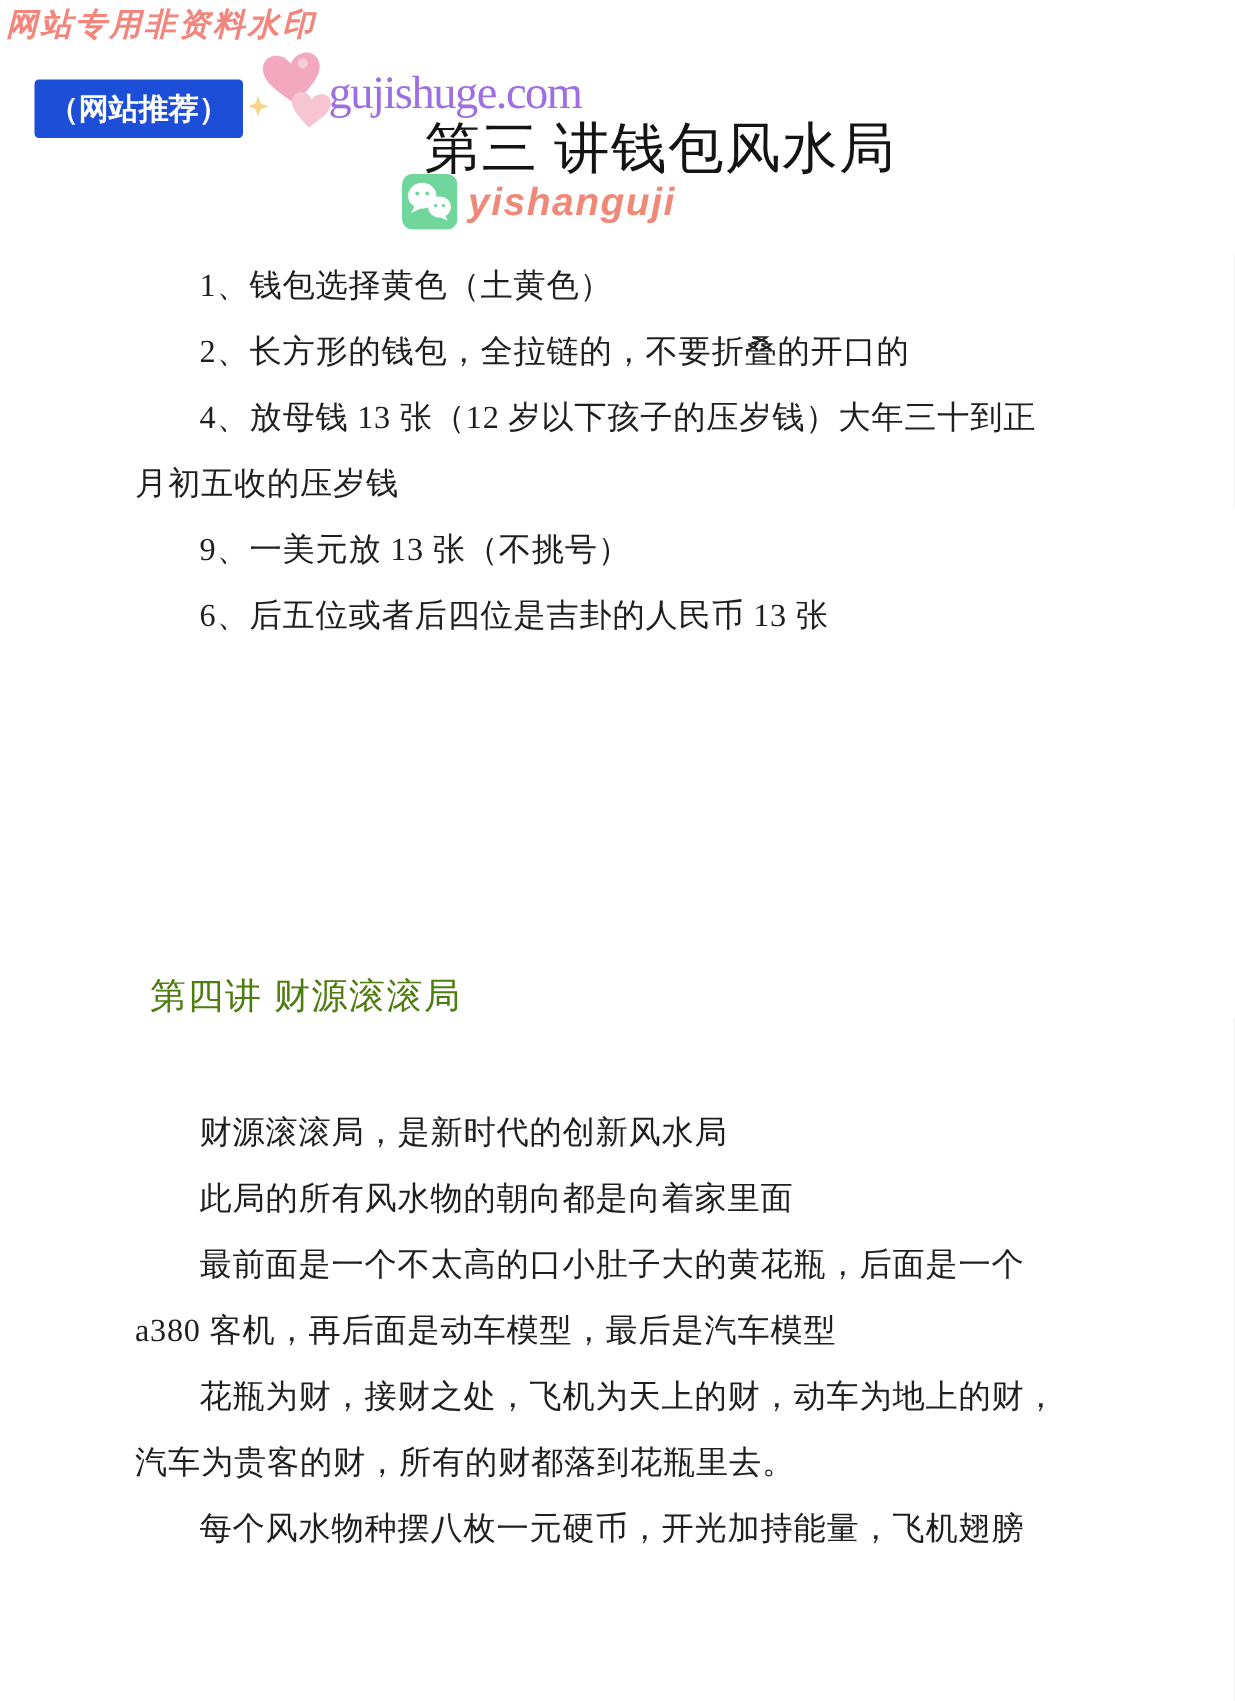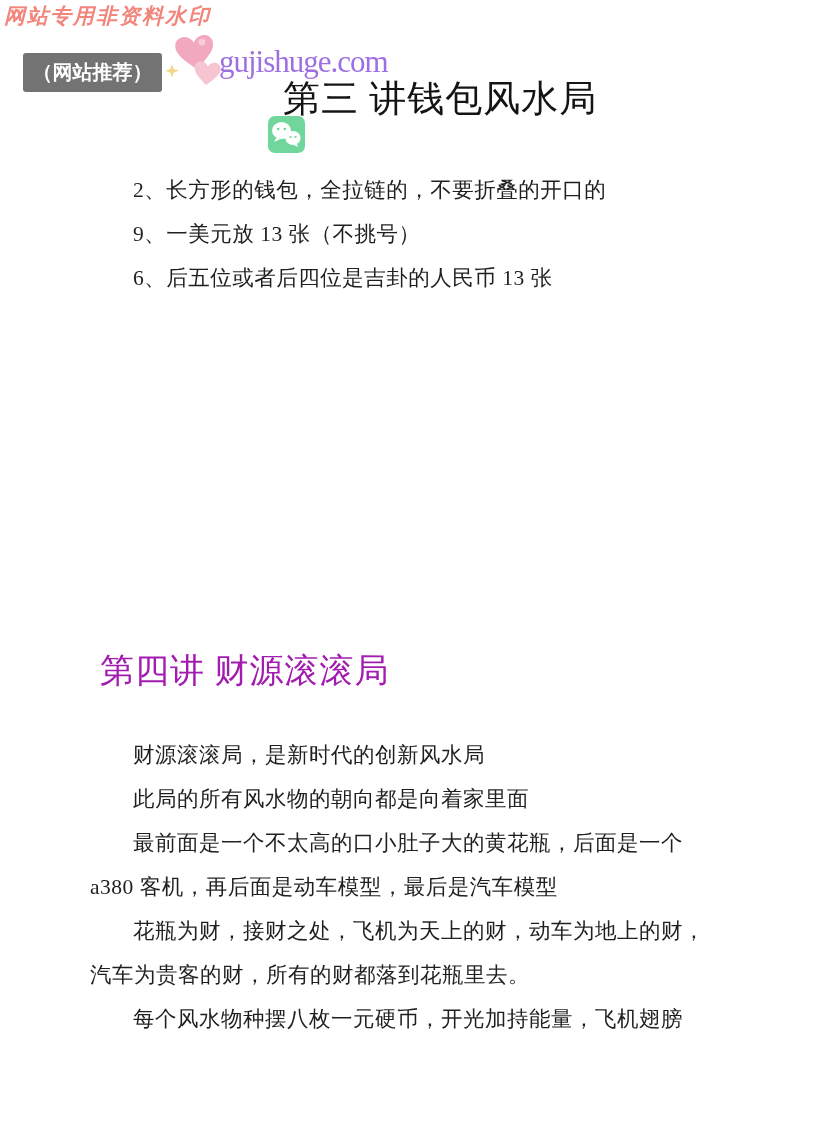--- a/index.html
+++ b/index.html
@@ -29,21 +29,21 @@
     white-space: nowrap;
   }
 
   
   .badge {
     position: absolute;
     left: 23px;
     top: 53px;
     width: 139px;
     height: 39px;
-    background: #737373;
+    background: #1d4ed8;
     border-radius: 3px;
     display: flex;
     align-items: center;
     justify-content: center;
   }
   .badge span {
     font-family: "Liberation Sans", sans-serif;
     font-weight: 700;
     font-size: 20px;
     color: #ffffff;
@@ -105,24 +105,24 @@
     letter-spacing: 0.5px;
   }
 
   .list  { position: absolute; left: 90px; top: 168px;  width: 640px; }
   .paras { position: absolute; left: 90px; top: 733px;  width: 640px; }
 
   .title4 {
     position: absolute;
     left: 100px;
     top: 648px;
-    font-family: Liberation Serif, serif;
+    font-family: Liberation Sans, sans-serif;
     font-weight: 400;
-    font-size: 34px;
-    color: #a21caf;
+    font-size: 24px;
+    color: #4d7c0f;
     letter-spacing: 1px;
     white-space: nowrap;
   }
 </style>
 </head>
 <body>
 
 <div class="page">
 
   <div class="wm-top">网站专用非资料水印</div>
@@ -151,24 +151,28 @@
       <rect width="37" height="37" rx="7" fill="#70d69c"></rect>
       <ellipse cx="13.5" cy="14.5" rx="9.5" ry="8.6" fill="#ffffff"></ellipse>
       <path d="M8.5 21.5 L6 26 L12.5 23 Z" fill="#ffffff"></path>
       <ellipse cx="25" cy="22" rx="7.6" ry="7" fill="#ffffff"></ellipse>
       <path d="M28.5 27.5 L30.5 31 L25.5 29 Z" fill="#ffffff"></path>
       <circle cx="10.2" cy="13" r="1.3" fill="#70d69c"></circle>
       <circle cx="16.8" cy="13" r="1.3" fill="#70d69c"></circle>
       <circle cx="22.4" cy="21" r="1.1" fill="#70d69c"></circle>
       <circle cx="27.6" cy="21" r="1.1" fill="#70d69c"></circle>
     </svg>
+    <span class="wx-id">yishanguji</span>
   </div>
 
   <div class="list body-text">
+    <p>1、钱包选择黄色（土黄色）</p>
     <p>2、长方形的钱包，全拉链的，不要折叠的开口的</p>
+    <p>4、放母钱 13 张（12 岁以下孩子的压岁钱）大年三十到正
+月初五收的压岁钱</p>
     <p>9、一美元放 13 张（不挑号）</p>
     <p>6、后五位或者后四位是吉卦的人民币 13 张</p>
   </div>
 
   <h2 class="title4">第四讲 财源滚滚局</h2>
 
   <div class="paras body-text">
     <p>财源滚滚局，是新时代的创新风水局</p>
     <p>此局的所有风水物的朝向都是向着家里面</p>
     <p>最前面是一个不太高的口小肚子大的黄花瓶，后面是一个

